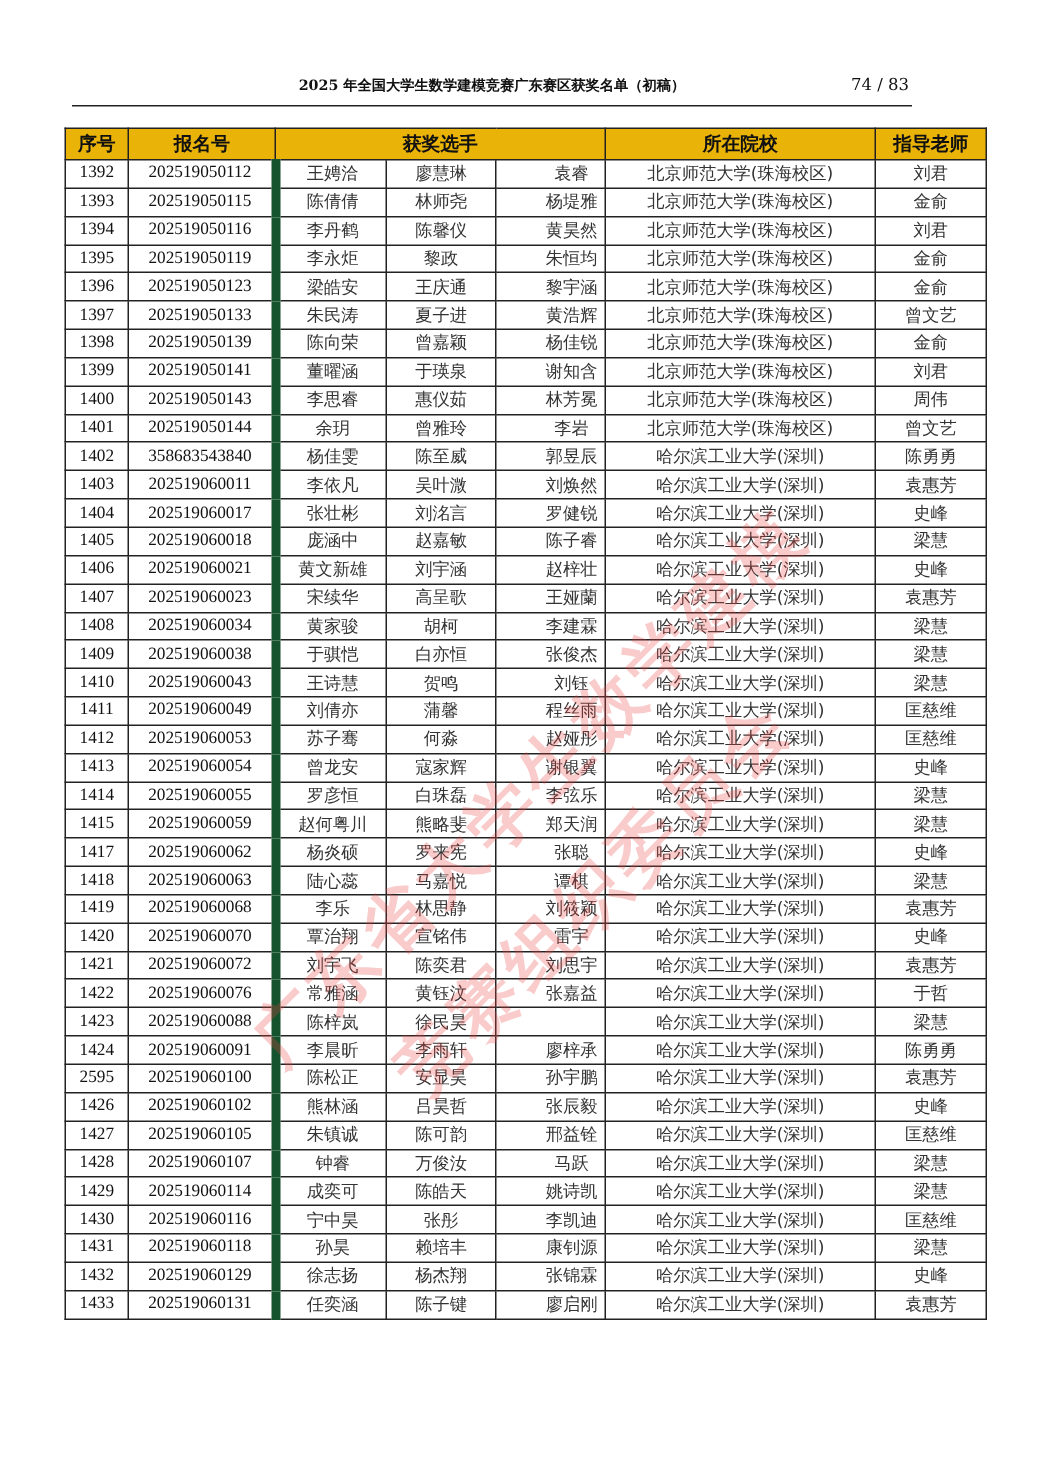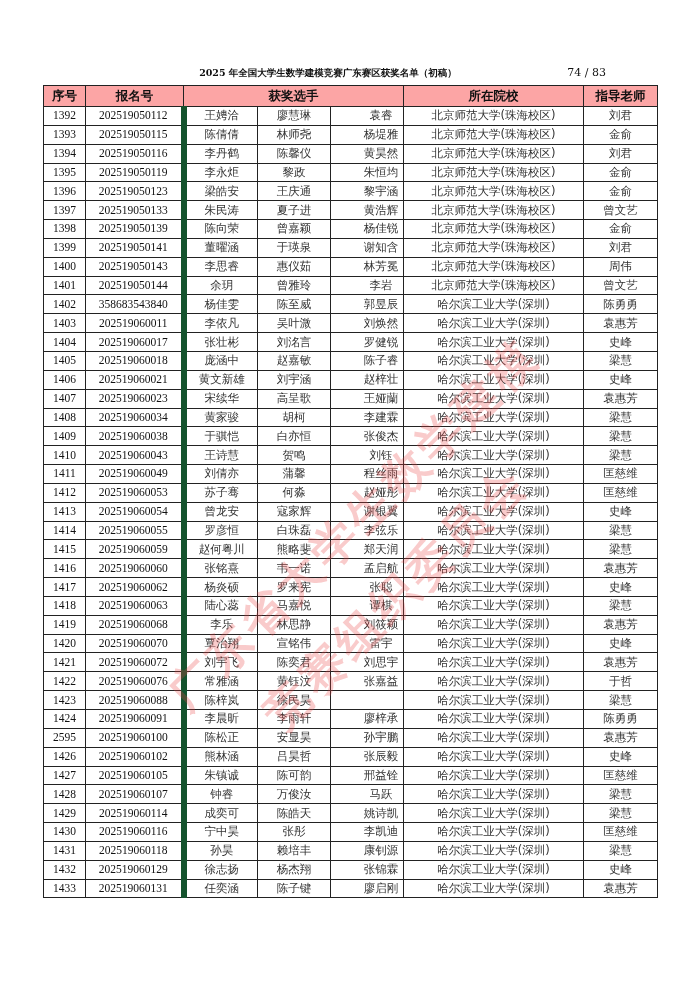--- a/index.html
+++ b/index.html
@@ -1,27 +1,27 @@
 <!DOCTYPE html>
 <html><head>
 <meta charset="utf-8">
 <style>
   html, body { margin: 0; padding: 0; background: #ffffff; }
   body { width: 700px; height: 989px; position: relative; overflow: hidden;
          font-family: "DejaVu Serif", "Liberation Serif", serif; color: #111; }
-  .page-header { position: absolute; left: 48px; top: 64px; width: 560px; height: 22px;
+  .page-header { position: absolute; left: 48px; top: 48px; width: 560px; height: 22px;
                  border-bottom: 1.5px solid #222; }
   .doc-title { position: absolute; left: 0; right: 0; top: 3px; text-align: center;
                font-size: 9.5px; font-weight: bold; letter-spacing: 0; }
   .page-num { position: absolute; right: 2px; top: 2px; font-size: 11px; }
   table.awards { position: absolute; left: 43px; top: 85px; border-collapse: collapse;
                  table-layout: fixed; width: 614px; }
   table.awards th, table.awards td { border: 1px solid #222; padding: 0; text-align: center;
                  white-space: nowrap; overflow: hidden; }
-  table.awards th { background: #fca5a5; height: 20px; font-size: 12.5px; font-weight: bold; }
+  table.awards th { background: #eab308; height: 20px; font-size: 12.5px; font-weight: bold; }
   table.awards td { height: 17.85px; font-size: 11.5px; line-height: 17px; }
   td.num { font-family: "Liberation Serif", "DejaVu Serif", serif; font-size: 12px; }
   td.name { border-left: none; border-right: none; font-family: "DejaVu Sans", sans-serif; font-size: 11px; color: #333; }
   td.name.first { border-left: 6px solid #14532d; }
   td.name.last { border-right: 1px solid #222; padding-left: 28px; }
   td.school, td.teacher { font-family: "DejaVu Sans", sans-serif; font-size: 11px; color: #333; }
   .watermark { position: absolute; pointer-events: none; color: rgba(235,70,70,0.28);
                font-family: "DejaVu Sans", sans-serif; font-weight: bold; white-space: nowrap;
                transform-origin: left top; }
   .wm1 { left: 155px; top: 680px; font-size: 46px; transform: rotate(-45deg); letter-spacing: 4px; }
@@ -265,29 +265,20 @@
       <tr>
         <td class="num">1415</td>
         <td class="num">202519060059</td>
         <td class="name first">赵何粤川</td>
         <td class="name">熊略斐</td>
         <td class="name last">郑天润</td>
         <td class="school">哈尔滨工业大学(深圳)</td>
         <td class="teacher">梁慧</td>
       </tr>
       <tr>
-        <td class="num">1416</td>
-        <td class="num">202519060060</td>
-        <td class="name first">张铭熹</td>
-        <td class="name">韦一诺</td>
-        <td class="name last">孟启航</td>
-        <td class="school">哈尔滨工业大学(深圳)</td>
-        <td class="teacher">袁惠芳</td>
-      </tr>
-      <tr>
         <td class="num">1417</td>
         <td class="num">202519060062</td>
         <td class="name first">杨炎硕</td>
         <td class="name">罗来宪</td>
         <td class="name last">张聪</td>
         <td class="school">哈尔滨工业大学(深圳)</td>
         <td class="teacher">史峰</td>
       </tr>
       <tr>
         <td class="num">1418</td>

